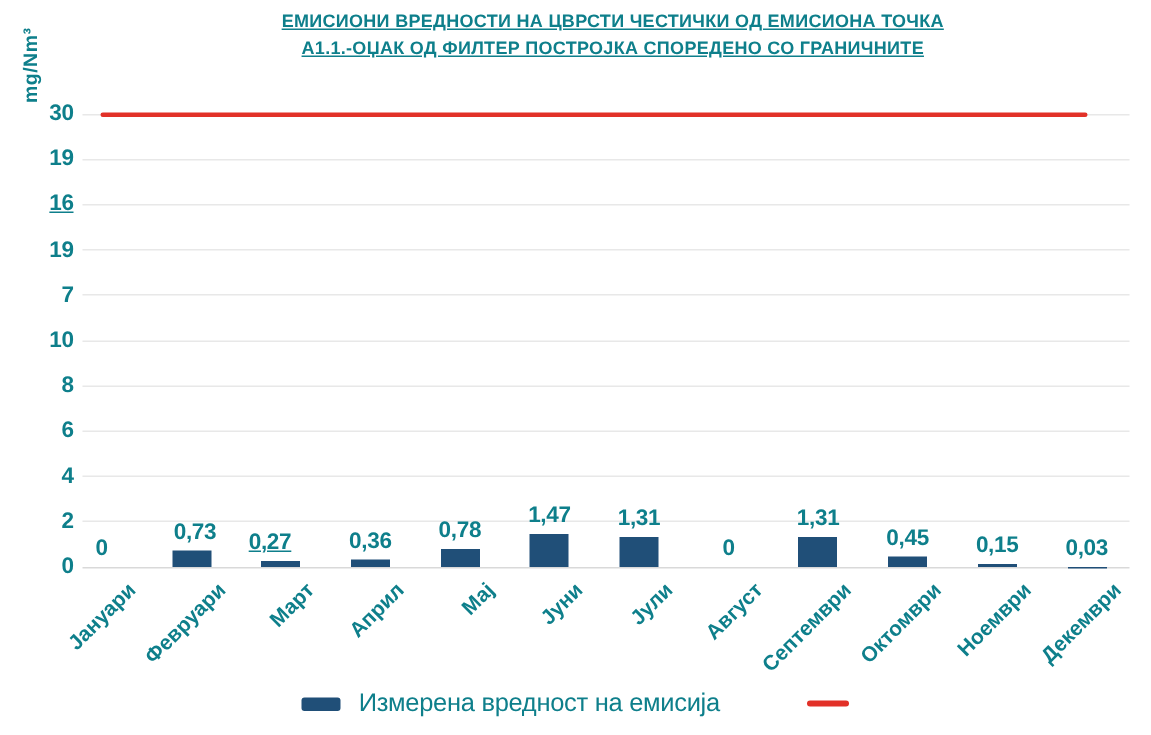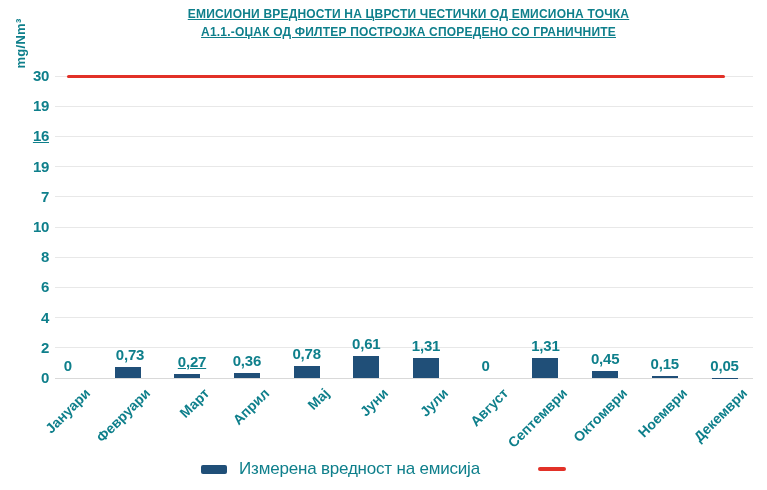--- a/index.html
+++ b/index.html
@@ -90,47 +90,47 @@
       <div class="ytick" style="top: 21.2px;">19</div>
       <div class="gridline" style="top: -0.5px;"></div>
       <div class="ytick" style="top: -9px;">30</div>
       <div class="limit-line" style="top: -1.5px; left: 11.8px; width: 658.7px;"></div>
       <div class="val-label" style="left: -19.2px; top: 281px;">0</div>
       <div class="month" style="left: -83.2px; top: 309px;">Јануари</div>
       <div class="bar" style="left: 59.5px; width: 26px; top: 290.977px; height: 11.023px;"></div>
       <div class="val-label" style="left: 43px; top: 269.977px;">0,73</div>
       <div class="month" style="left: -23.5px; top: 309px;">Февруари</div>
       <div class="bar" style="left: 119.2px; width: 26px; top: 297.923px; height: 4.077px;"></div>
-      <div class="val-label" style="left: 105px; top: 276.923px; text-decoration: underline;">0,27</div>
+      <div class="val-label" style="left: 93px; top: 276.923px; text-decoration: underline;">0,27</div>
       <div class="month" style="left: 36.2px; top: 309px;">Март</div>
       <div class="bar" style="left: 178.9px; width: 26px; top: 296.564px; height: 5.436px;"></div>
       <div class="val-label" style="left: 159.9px; top: 275.564px;">0,36</div>
       <div class="month" style="left: 95.9px; top: 309px;">Април</div>
       <div class="bar" style="left: 238.6px; width: 26px; top: 290.222px; height: 11.778px;"></div>
       <div class="val-label" style="left: 219.6px; top: 269.222px;">0,78</div>
       <div class="month" style="left: 155.6px; top: 309px;">Мај</div>
       <div class="bar" style="left: 298.3px; width: 26px; top: 279.803px; height: 22.197px;"></div>
-      <div class="val-label" style="left: 279.3px; top: 258.803px;">0,61</div>
+      <div class="val-label" style="left: 279.3px; top: 258.803px;">1,47</div>
       <div class="month" style="left: 215.3px; top: 309px;">Јуни</div>
       <div class="bar" style="left: 358px; width: 26px; top: 282.219px; height: 19.781px;"></div>
       <div class="val-label" style="left: 339px; top: 261.219px;">1,31</div>
       <div class="month" style="left: 275px; top: 309px;">Јули</div>
       <div class="val-label" style="left: 398.7px; top: 281px;">0</div>
       <div class="month" style="left: 334.7px; top: 309px;">Август</div>
       <div class="bar" style="left: 477.4px; width: 26px; top: 282.219px; height: 19.781px;"></div>
       <div class="val-label" style="left: 458.4px; top: 261.219px;">1,31</div>
       <div class="month" style="left: 394.4px; top: 309px;">Септември</div>
       <div class="bar" style="left: 537.1px; width: 26px; top: 295.205px; height: 6.795px;"></div>
       <div class="val-label" style="left: 518.1px; top: 274.205px;">0,45</div>
       <div class="month" style="left: 454.1px; top: 309px;">Октомври</div>
       <div class="bar" style="left: 596.8px; width: 26px; top: 300.188px; height: 1.812px;"></div>
       <div class="val-label" style="left: 577.8px; top: 279.188px;">0,15</div>
       <div class="month" style="left: 513.8px; top: 309px;">Ноември</div>
       <div class="bar" style="left: 656.5px; width: 26px; top: 301.547px; height: 0.453px;"></div>
-      <div class="val-label" style="left: 637.5px; top: 280.547px;">0,05</div>
+      <div class="val-label" style="left: 637.5px; top: 280.547px;">0,03</div>
       <div class="month" style="left: 573.5px; top: 309px;">Декември</div>
     </div>
 
   <div class="legend">
     <div class="legend-item">
       <span class="swatch-bar"></span>
       <span class="legend-label">Измерена вредност на емисија</span>
     </div>
     <div class="legend-item">
       <span class="swatch-line"></span>

